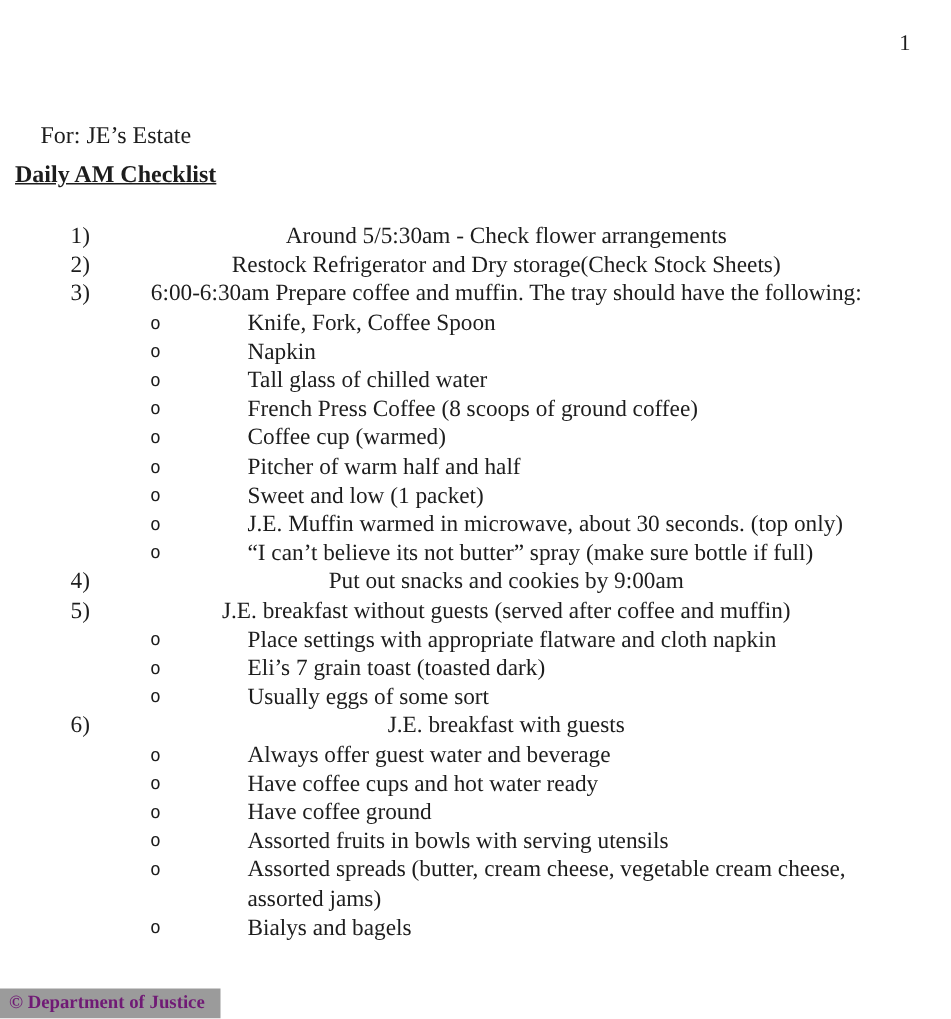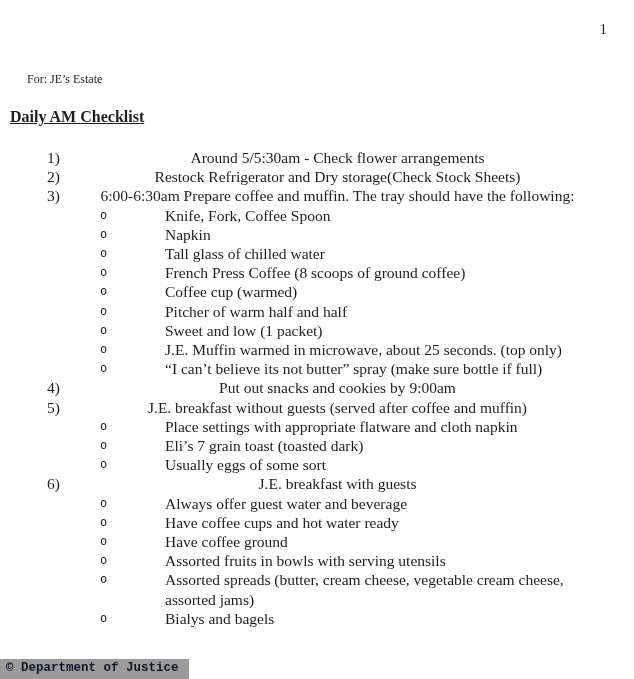--- a/index.html
+++ b/index.html
@@ -15,22 +15,22 @@
     background: #ffffff;
     overflow: hidden;
   }
   .page-number {
     position: absolute;
     top: 21px; right: 27px;
     font-size: 15px;
   }
   .for-line {
     position: absolute;
-    top: 72px; left: 27px;
-    font-size: 12px;
+    top: 82px; left: 27px;
+    font-size: 16px;
   }
   .doc-title {
     position: absolute;
     top: 108px; left: 0;
     width: 100%;
     text-align: left;
     font-weight: bold;
     font-size: 16px;
     text-decoration: underline;
     margin-left: 10px;
@@ -57,22 +57,22 @@
     width: 22px;
     font-family: "DejaVu Sans Mono", monospace;
     font-size: 12px;
     line-height: 19.2px;
   }
   .sub-text { flex: 1; max-width: 472px; margin-left: 43px; }
   .footer-badge {
     position: absolute;
     left: 0; bottom: 0;
     background: #9b9b9b;
-    color: #0f172a;
-    font-family: Liberation Mono, monospace;
+    color: #701a75;
+    font-family: Liberation Serif, serif;
     font-weight: bold;
     font-size: 12.5px;
     line-height: 15px;
     padding: 2px 10px 3px 6px;
   }
 </style>
 </head>
 <body>
 
 <div class="page">
@@ -132,21 +132,21 @@
     <span class="sub-text">Pitcher of warm half and half</span>
   </div>
 
   <div class="sub-row">
     <span class="bullet">o</span>
     <span class="sub-text">Sweet and low (1 packet)</span>
   </div>
 
   <div class="sub-row">
     <span class="bullet">o</span>
-    <span class="sub-text">J.E. Muffin warmed in microwave, about 25 seconds. (top only)</span>
+    <span class="sub-text">J.E. Muffin warmed in microwave, about 30 seconds. (top only)</span>
   </div>
 
   <div class="sub-row">
     <span class="bullet">o</span>
     <span class="sub-text">“I can’t believe its not butter” spray (make sure bottle if full)</span>
   </div>
 </div>
   </div>
 
   <div class="item">

